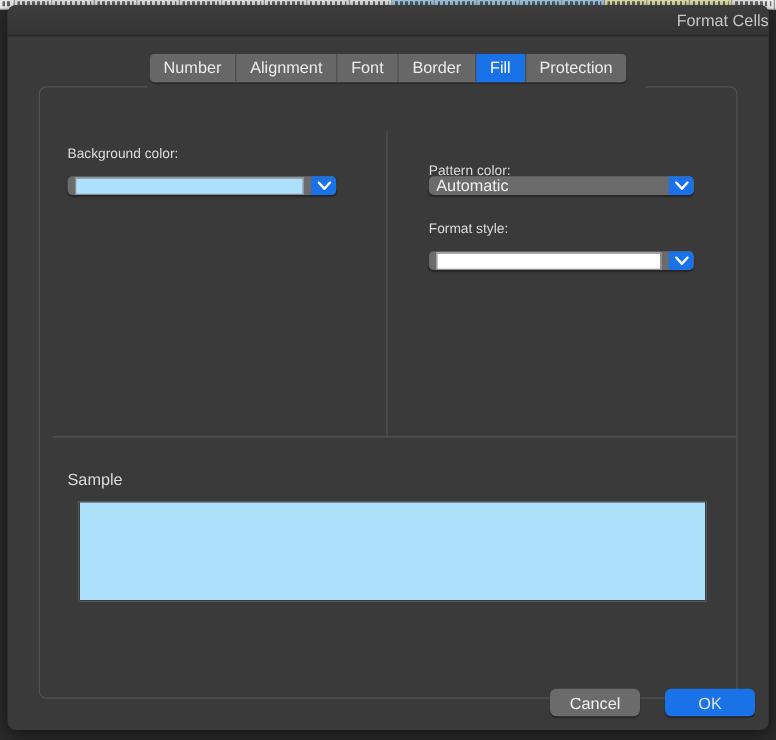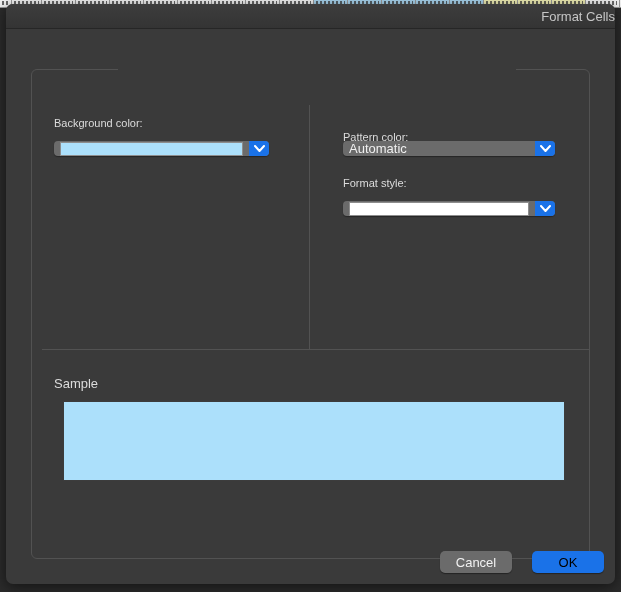--- a/index.html
+++ b/index.html
@@ -216,21 +216,21 @@
     display: flex;
     align-items: center;
     justify-content: center;
     padding: 0 14px;
     box-sizing: border-box;
     box-shadow: 0 1px 1px rgba(0,0,0,.4);
     cursor: default;
     white-space: nowrap;
   }
   .btn.secondary { background: #6b6b6b; }
-  .btn.primary   { background: #1a72e8; color: #000000; }
+  .btn.primary   { background: #1a72e8; color: #e5e5e5; }
 </style>
 </head>
 <body>
 
 <div id="backdrop">
     <div class="bd-cell" style="width: 12px; background: rgb(242, 242, 242);">
       <div class="bd-text"></div>
     </div>
     <div class="bd-cell" style="width: 30px; background: rgb(242, 242, 242);">
       <div class="bd-text"></div>
@@ -293,20 +293,30 @@
 
   <div id="titlebar">
     <div id="title">Format Cells</div>
   </div>
 
   <div id="body">
 
     <div id="groupbox"></div>
     <div id="tabmask"></div>
 
+    <div id="tabbar">
+      <div class="tabs">
+        <div class="tab">Number</div>
+        <div class="tab">Alignment</div>
+        <div class="tab">Font</div>
+        <div class="tab">Border</div>
+        <div class="tab active">Fill</div>
+        <div class="tab">Protection</div>
+      </div>
+    </div>
 
     <div id="vdivider"></div>
     <div id="hdivider"></div>
 
     <div class="field-label" style="left:48px; top:88px;">Background color:</div>
 
     <div class="dropdown" style="left:48px; top:112px; width:215px;">
       <div class="dd-body">
         <div class="dd-swatch" id="bg-swatch" style="background: rgb(172, 224, 251);"></div>
       </div>

